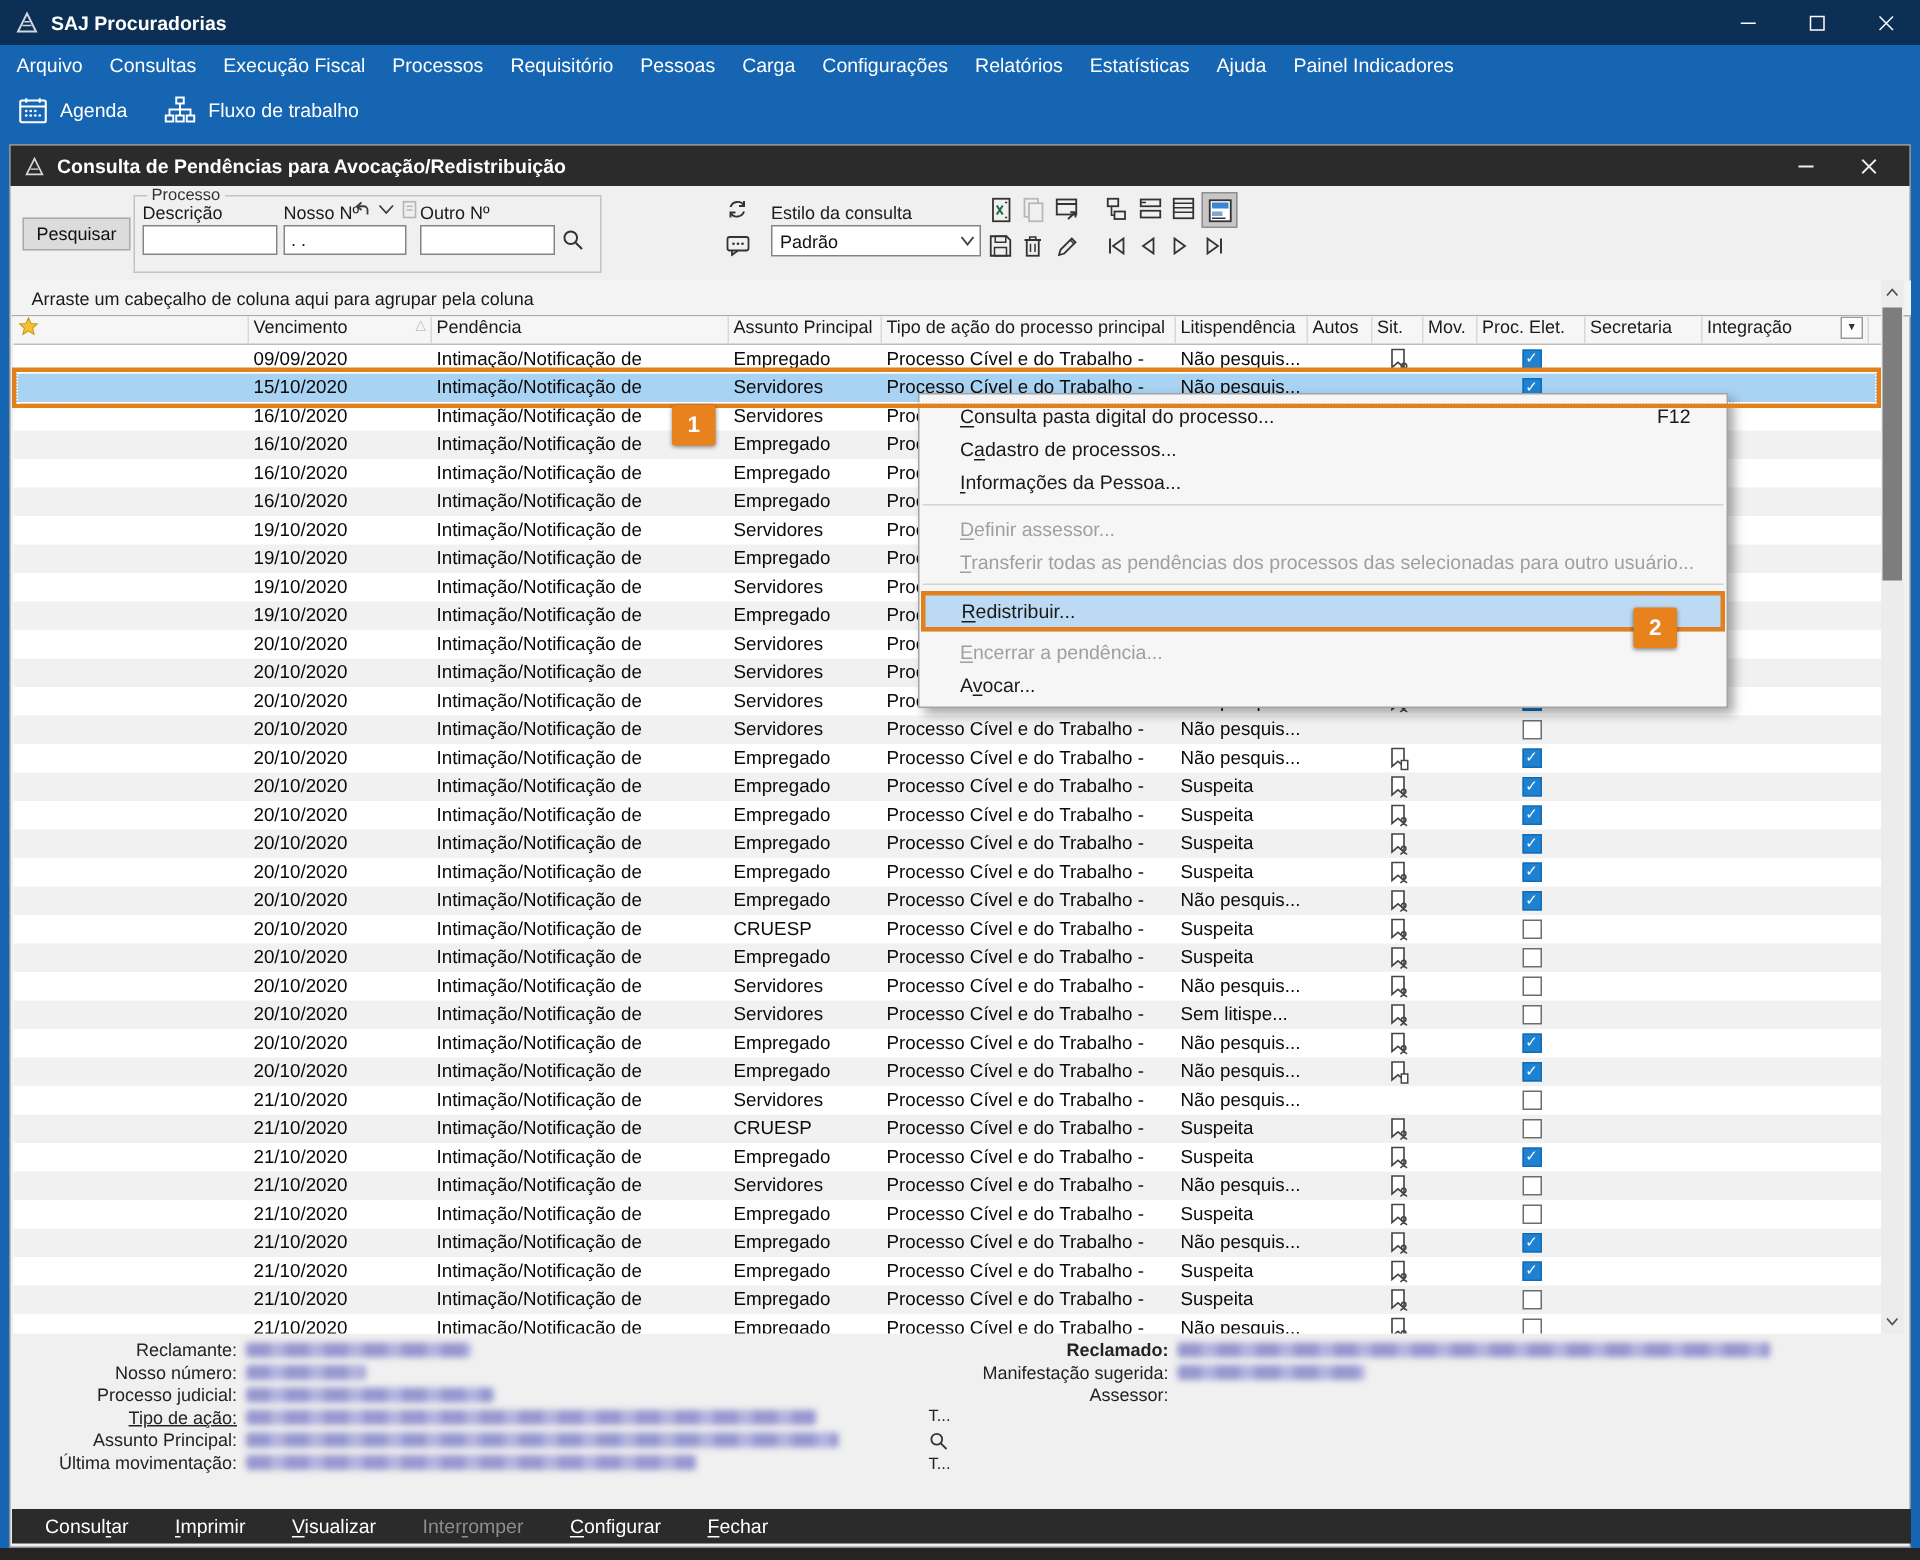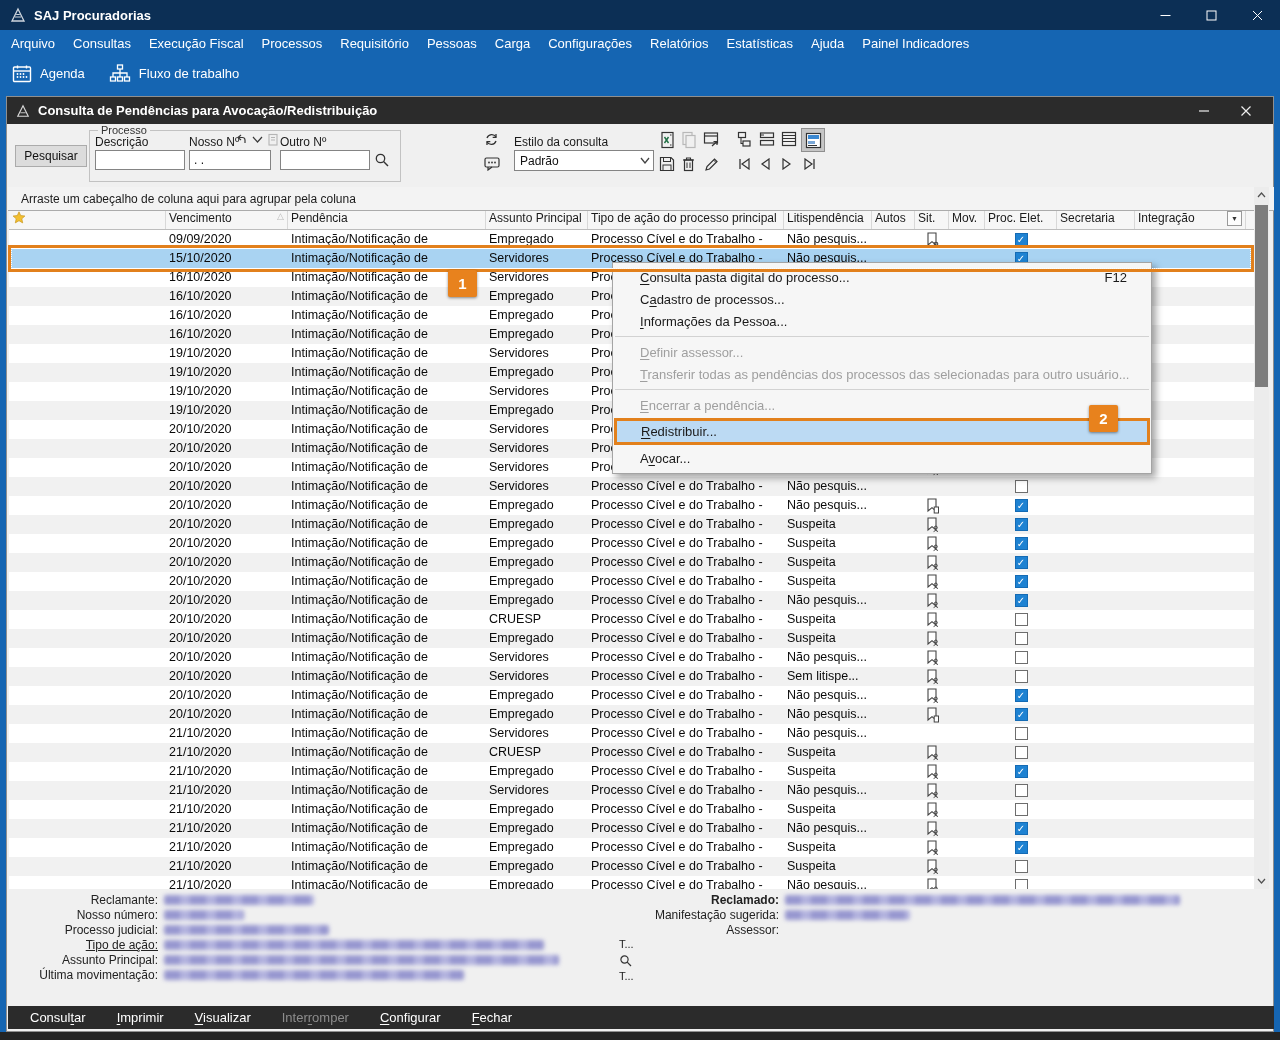--- a/index.html
+++ b/index.html
@@ -1369,25 +1369,25 @@
         <span><u>I</u>nformações da Pessoa...</span>
       </div>
       <div class="cm-sep"></div>
       <div class="cm-item disabled">
         <span><u>D</u>efinir assessor...</span>
       </div>
       <div class="cm-item disabled">
         <span><u>T</u>ransferir todas as pendências dos processos das selecionadas para outro usuário...</span>
       </div>
       <div class="cm-sep"></div>
+      <div class="cm-item highlight">
+        <span><u>R</u>edistribuir...</span>
+      </div>
       <div class="cm-item disabled">
         <span><u>E</u>ncerrar a pendência...</span>
-      </div>
-      <div class="cm-item highlight">
-        <span><u>R</u>edistribuir...</span>
       </div>
       <div class="cm-item">
         <span>A<u>v</u>ocar...</span>
       </div>
     </div>
   <div class="badge badge-2">2</div>
   <div class="bottom-strip"></div>
 </div>
 
 </body></html>

